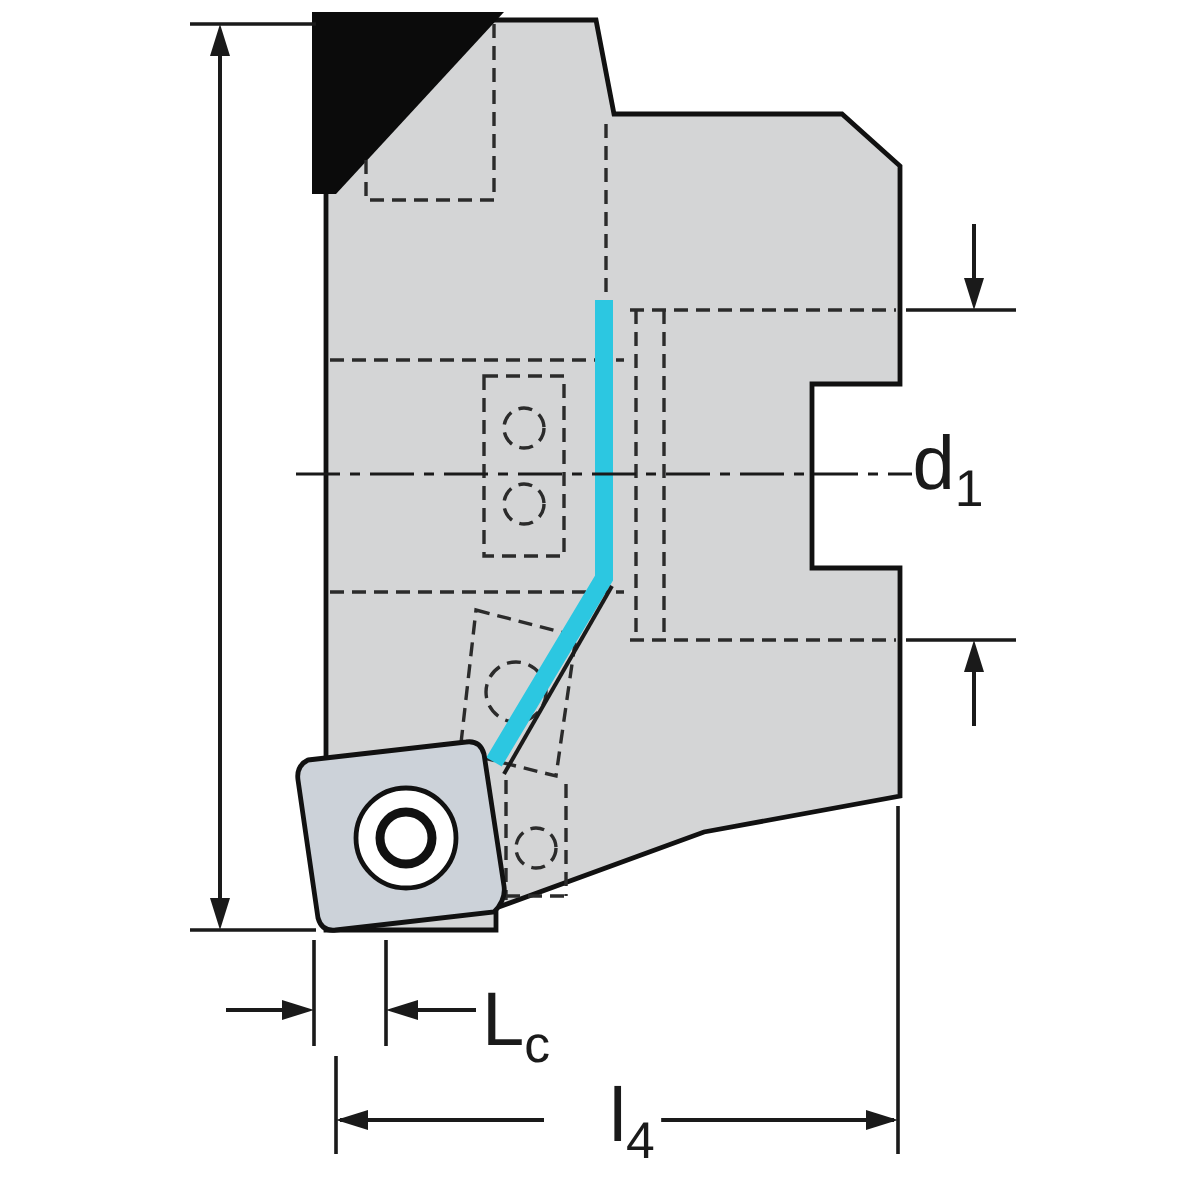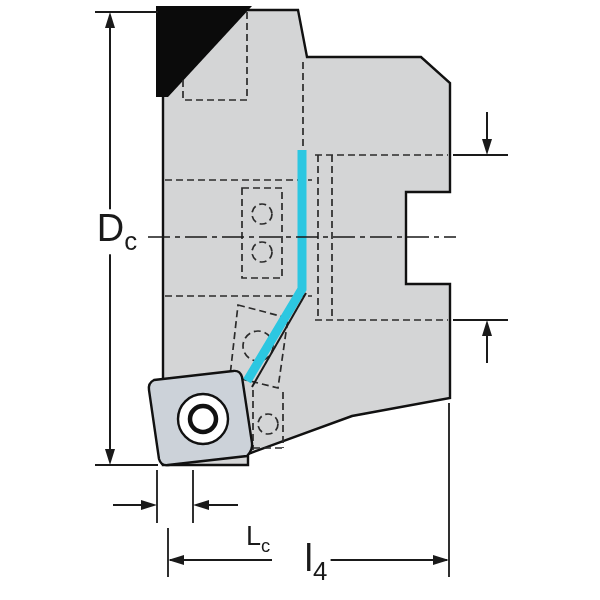--- a/index.html
+++ b/index.html
@@ -77,26 +77,26 @@
 
     <g>
       <path class="ext" d="M168,528 V577 M449,403 V577"></path>
       <line class="ln" x1="170" y1="560" x2="272" y2="560"></line>
       <line class="ln" x1="330" y1="560" x2="447" y2="560"></line>
       <polygon class="arrow" points="168,560 184,555 184,565"></polygon>
       <polygon class="arrow" points="449,560 433,555 433,565"></polygon>
     </g>
   </svg>
 
-  <div class="dim-label masked" style="left:117px;top:232px;">
-    <span>D</span><sub>c</sub>
+
+  <div class="dim-label" style="left:474px;top:236px;">
+    <span>d</span><sub>1</sub>
   </div>
 
-
-  <div class="dim-label" style="left:258px;top:539px;font-size:27px;">
+  <div class="dim-label" style="left:258px;top:514px;font-size:38px;">
     <span>L</span><sub>c</sub>
   </div>
 
   <div class="dim-label masked" style="left:300px;top:562px;margin-left:16px;">
     <span>l</span><sub>4</sub>
   </div>
 
 </div>
 
 </body></html>

